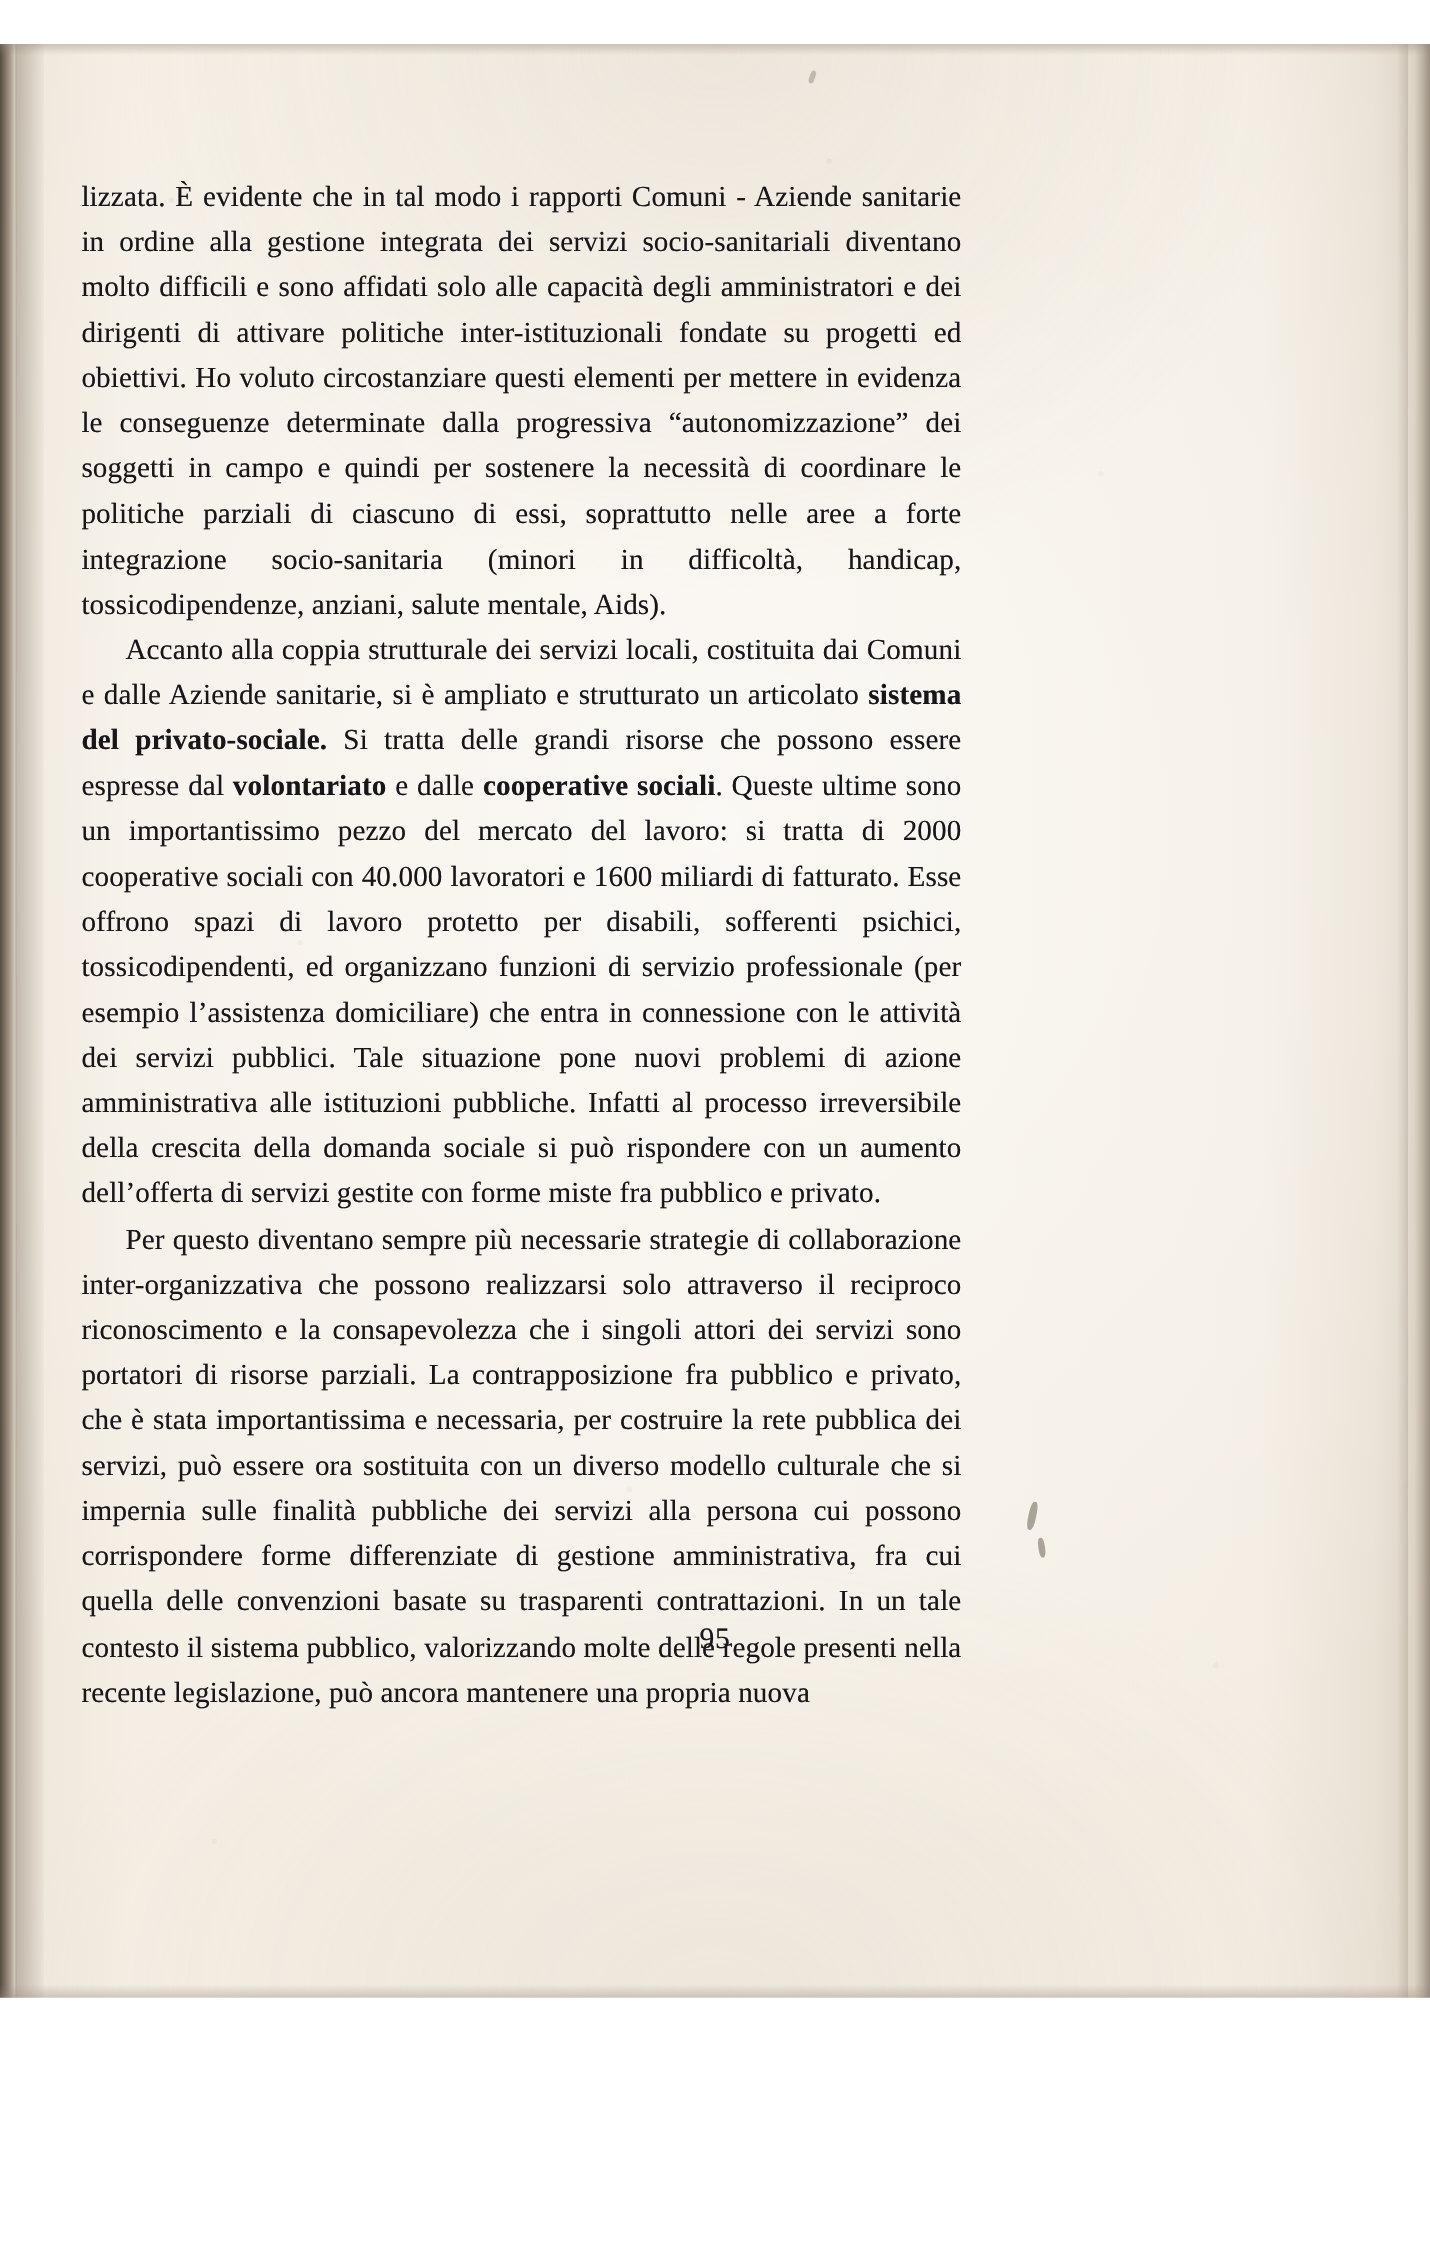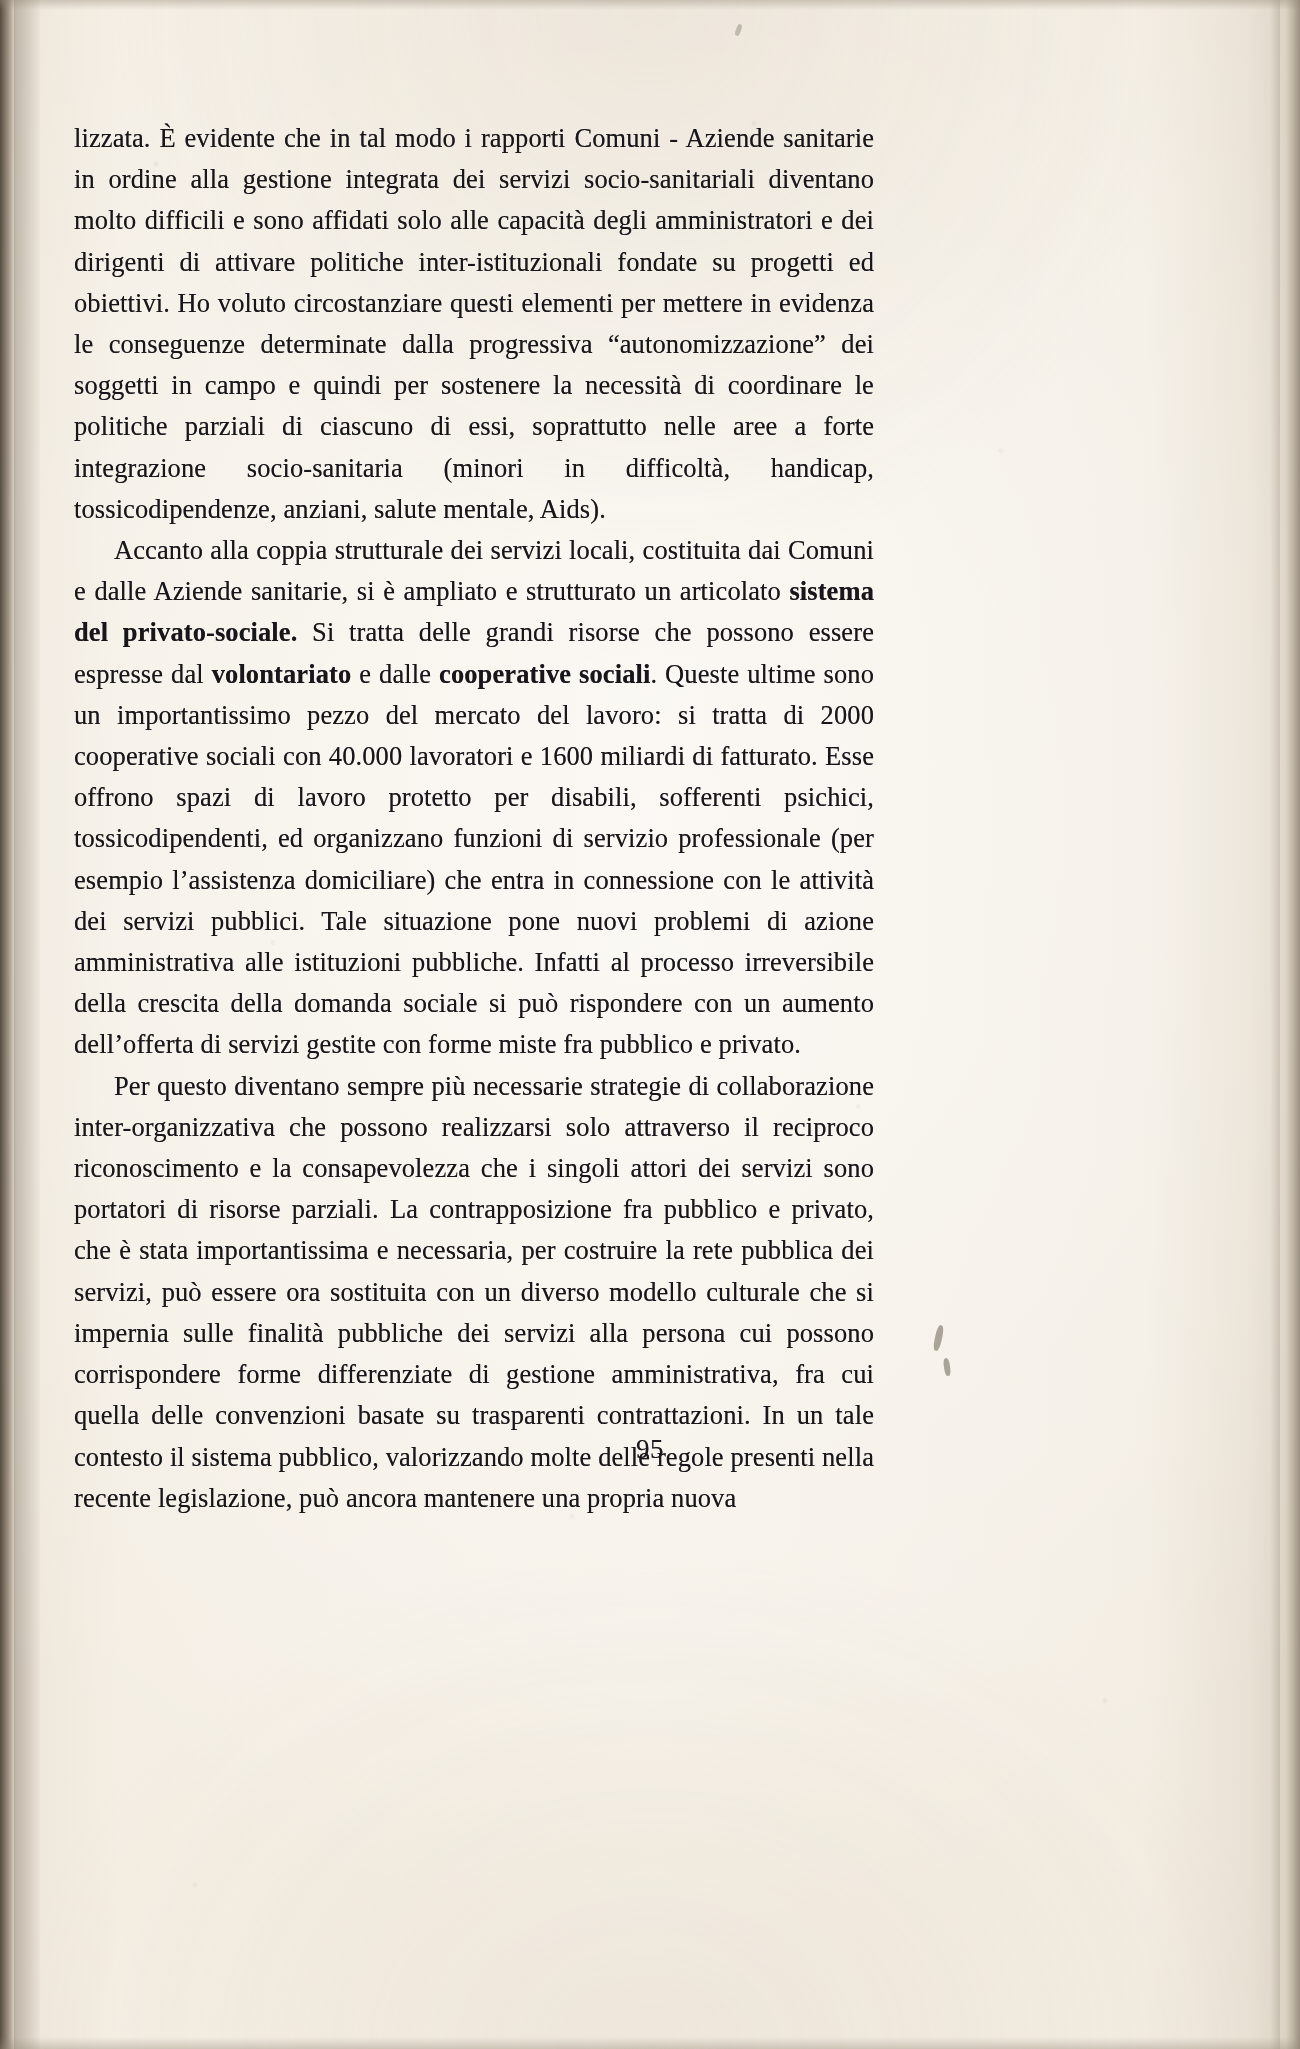--- a/index.html
+++ b/index.html
@@ -4,25 +4,26 @@
 <style>
   html,body{margin:0;padding:0;}
   body{
     width:1300px;height:2049px;
     background:#ffffff;
     font-family:"Liberation Serif","DejaVu Serif",serif;
     overflow:hidden;
   }
   .page{
     position:relative;
-    width:1300px;height:2049px;
+    width:1300px;height:1776px;
     background:
       radial-gradient(120% 90% at 50% 40%, rgba(255,255,255,0.55) 0%, rgba(255,255,255,0) 62%),
       linear-gradient(90deg,#cdc4b6 0px,#e2dace 14px,#efe8dc 40px,#f4eee4 120px,#f6f1e8 50%,#f3ede3 88%,#e9e1d4 96%,#d8cfc0 100%),
       #f4eee4;
+    margin-top: 40px;
   }
   
   .grain{
     position:absolute;inset:0;pointer-events:none;
     background-image:
       radial-gradient(circle at 12% 8%, rgba(150,135,110,0.11) 0 2px, rgba(0,0,0,0) 3px),
       radial-gradient(circle at 33% 17%, rgba(150,135,110,0.09) 0 2px, rgba(0,0,0,0) 3px),
       radial-gradient(circle at 58% 6%, rgba(150,135,110,0.10) 0 2px, rgba(0,0,0,0) 3px),
       radial-gradient(circle at 77% 22%, rgba(150,135,110,0.08) 0 2px, rgba(0,0,0,0) 3px),
       radial-gradient(circle at 21% 46%, rgba(150,135,110,0.07) 0 2px, rgba(0,0,0,0) 3px),

